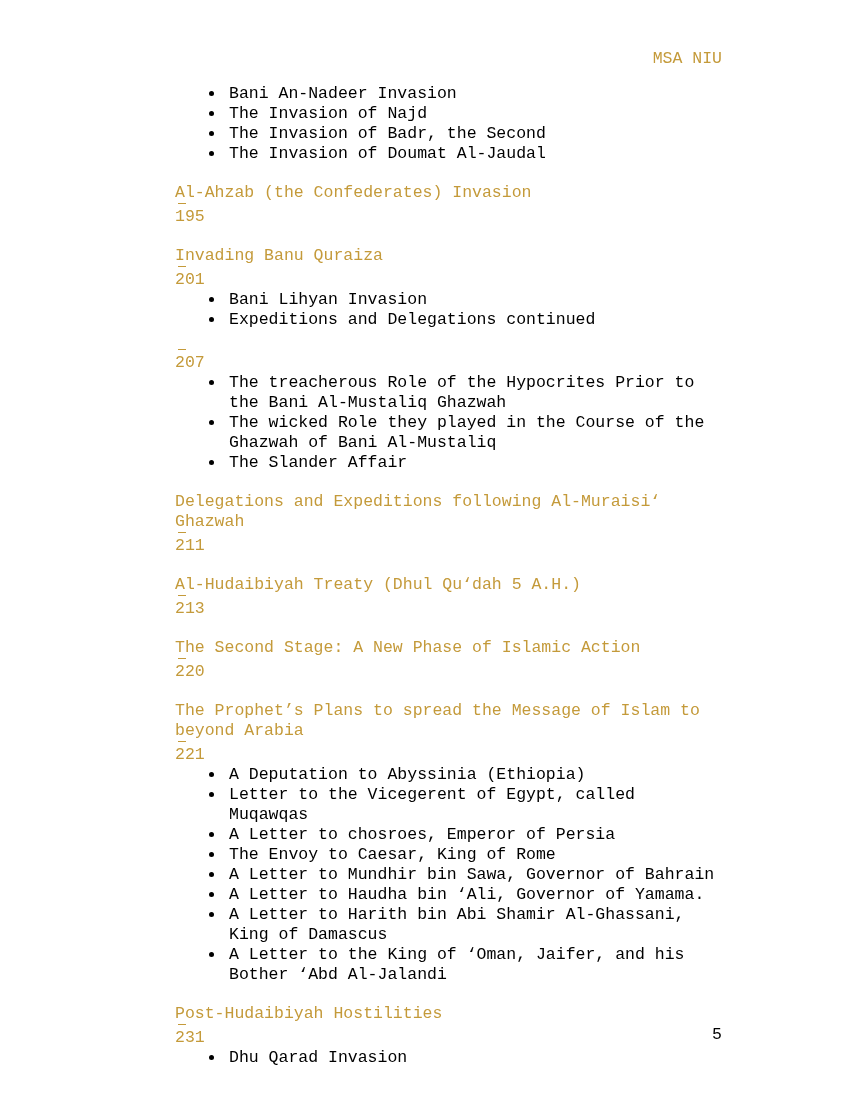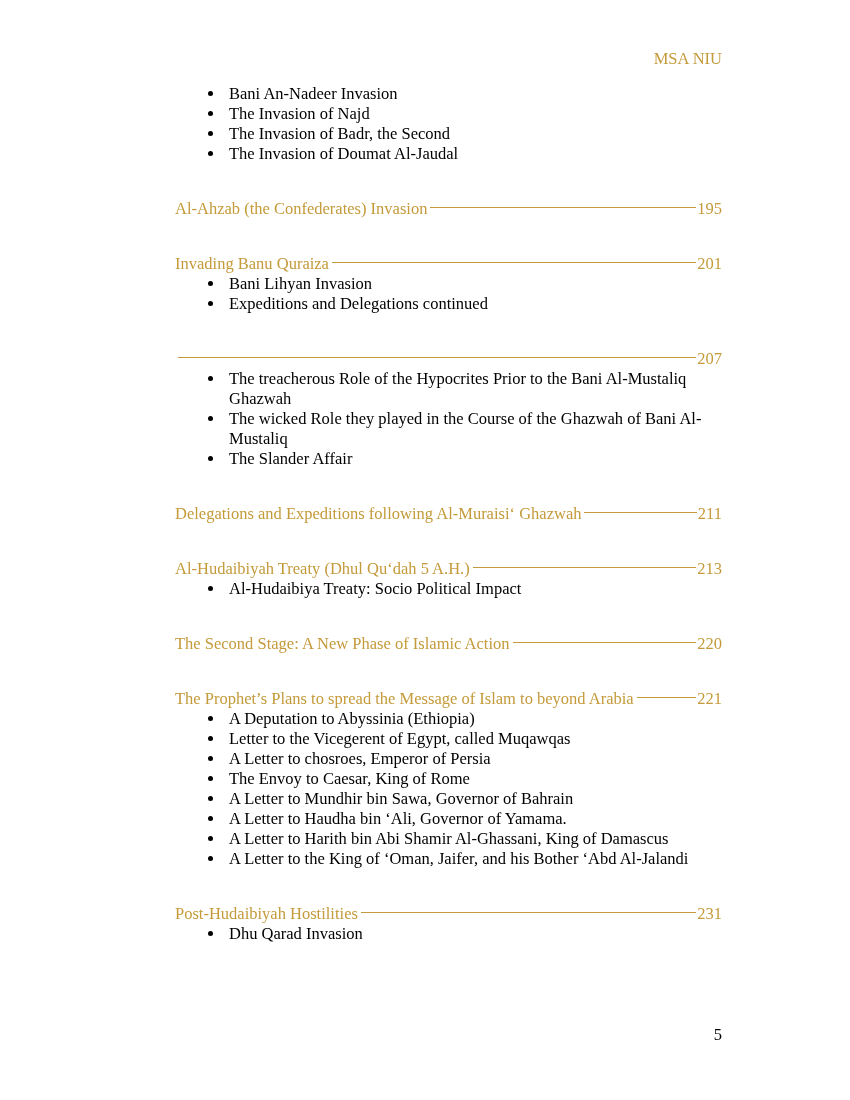--- a/index.html
+++ b/index.html
@@ -3,42 +3,43 @@
 <meta charset="utf-8">
 <style>
   :root { --gold: #C49A3A; --ink: #000000; }
   * { box-sizing: border-box; }
   html, body { margin: 0; padding: 0; background: #ffffff; }
   .page {
     position: relative;
     width: 850px;
     height: 1100px;
     background: #ffffff;
-    font-family: Liberation Serif, serif;
+    font-family: Liberation Mono, monospace;
     font-size: 16.5px;
     line-height: 20px;
     color: var(--ink);
     overflow: hidden;
   }
   .content {
     position: absolute;
     left: 175px;
     top: 49px;
     width: 547px;
   }
   .header {
     text-align: right;
     color: var(--gold);
   }
   .toc-section:first-child { margin-top: 15px; }
   .toc-entry {
     display: flex;
-    align-items: center;
+    align-items: flex-start;
     color: var(--gold);
-    margin-top: 35px;
+    margin-top: 19px;
+    flex-direction: column;
   }
   .toc-title { white-space: normal; }
   .toc-leader {
     flex: 1 1 auto;
     min-width: 8px;
     border-bottom: 1.4px solid var(--gold);
     margin: 0 1px 3px 3px;
   }
   .toc-page { white-space: nowrap; }
   ul.toc-sublist {
@@ -111,23 +112,20 @@
             <span class="toc-leader"></span>
             <span class="toc-page">211</span>
           </div>
         </div>
         <div class="toc-section">
           <div class="toc-entry">
             <span class="toc-title">Al-Hudaibiyah Treaty (Dhul Qu‘dah 5 A.H.)</span>
             <span class="toc-leader"></span>
             <span class="toc-page">213</span>
           </div>
-          <ul class="toc-sublist">
-            <li>Al-Hudaibiya Treaty: Socio Political Impact</li>
-          </ul>
         </div>
         <div class="toc-section">
           <div class="toc-entry">
             <span class="toc-title">The Second Stage: A New Phase of Islamic Action</span>
             <span class="toc-leader"></span>
             <span class="toc-page">220</span>
           </div>
         </div>
         <div class="toc-section">
           <div class="toc-entry">

